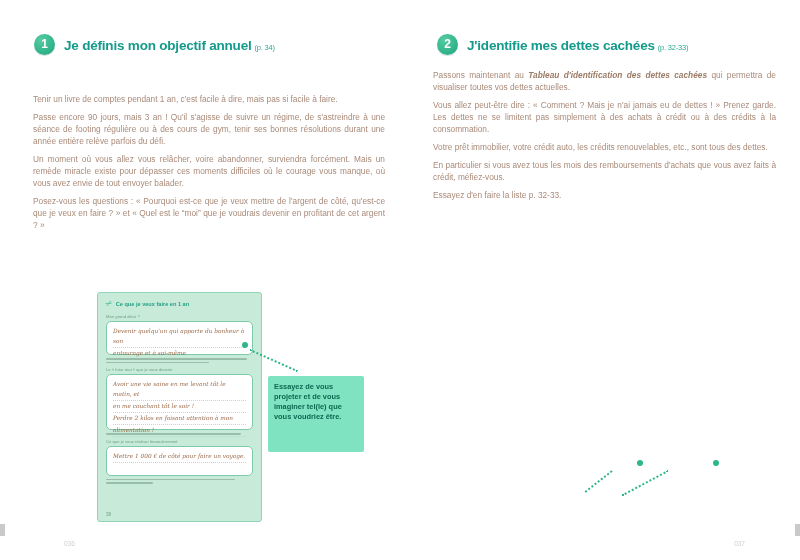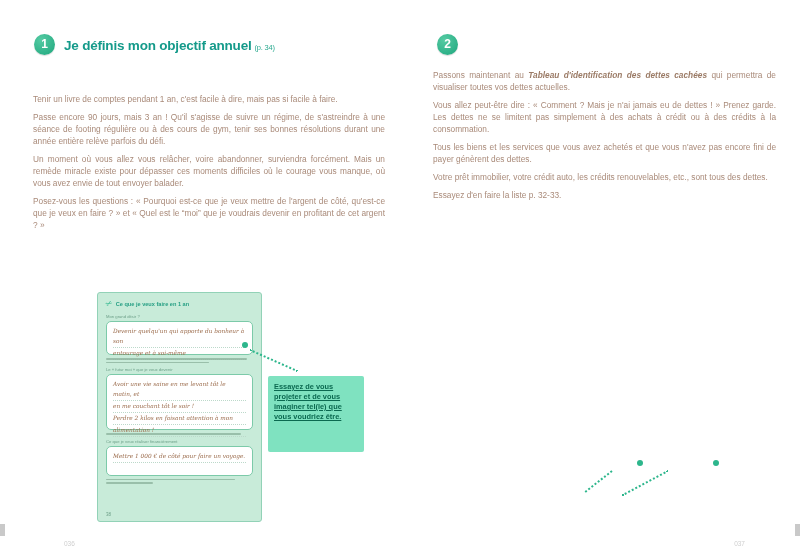--- a/index.html
+++ b/index.html
@@ -38,21 +38,21 @@
   .ws-box{
     background:#ffffff;border:1px solid #7ccaa9;border-radius:5px;
     padding:4px 6px 2px 6px;
   }
   .hw{font-family:"DejaVu Serif", serif;font-style:italic;color:#9a6a4a;}
   .ws-line{display:block;font-size:5.8px;line-height:10px;border-bottom:1px dotted #bcd9ca;padding-bottom:1px;}
   .cap-line{height:1.6px;background:#7fa791;opacity:.65;border-radius:1px;margin:2px 0;}
   .ws-pagenum{position:absolute;left:8px;bottom:4px;font-size:4.5px;color:#6fa18a;}
   
   .callout{
-    position:absolute;background:#7fe2c0;color:#0b6950;font-weight:bold;border-radius:2px;text-decoration:underline;
+    position:absolute;background:#7fe2c0;color:#0b6950;font-weight:bold;border-radius:2px;
   }
   .callout.left-co{left:268px;top:376px;width:84px;height:64px;font-size:7.4px;line-height:1.35;padding:6px 6px;}
   .dot{position:absolute;width:6px;height:6px;border-radius:50%;background:#2db68c;}
   .dotline{position:absolute;border-top:2px dotted #2db68c;transform-origin:left center;}
   
   .pagenum{position:absolute;bottom:13px;font-size:6.5px;color:#cfcfcf;}
   .edge-tick{position:absolute;width:5px;height:12px;background:#c9c9c9;top:524px;}
 </style>
 </head>
 <body>
@@ -111,26 +111,29 @@
 
   <div class="dot" style="left:242px;top:342px;"></div>
   <div class="dotline" style="left:250px;top:349px;width:52px;transform:rotate(24deg);"></div>
   <div class="callout left-co">Essayez de vous projeter et de vous imaginer tel(le) que vous voudriez être.</div>
 
   <div class="pagenum" style="left:64px;">036</div>
 </div>
 
 <div class="page" style="left:400px;width:400px;">
   <div class="num-circle" style="left:37px;top:34px;">2</div>
+  <div class="sec-title" style="left:67px;top:38px;">
+    <span>J'identifie mes dettes cachées</span><span class="sec-ref">(p. 32-33)</span>
+  </div>
 
   <div class="bodycol" style="left:33px;top:70px;width:343px;">
     <p><span>Passons maintenant au </span><b>Tableau d'identification des dettes cachées</b><span> qui permettra de visualiser toutes vos dettes actuelles.</span></p>
     <p>Vous allez peut-être dire : « Comment ? Mais je n'ai jamais eu de dettes ! » Prenez garde. Les dettes ne se limitent pas simplement à des achats à crédit ou à des crédits à la consommation.</p>
-    <p>Tous les biens et les services que vous avez achetés et que vous n'avez pas encore fini de payer génèrent des dettes.</p>
     <p>Votre prêt immobilier, votre crédit auto, les crédits renouvelables, etc., sont tous des dettes.</p>
+    <p>En particulier si vous avez tous les mois des remboursements d'achats que vous avez faits à crédit, méfiez-vous.</p>
     <p>Essayez d'en faire la liste p. 32-33.</p>
   </div>
 
   <div class="dot" style="left:237px;top:460px;"></div>
   <div class="dot" style="left:313px;top:460px;"></div>
   <div class="dotline" style="left:212px;top:470px;width:34px;transform:rotate(142deg);"></div>
   <div class="dotline" style="left:268px;top:470px;width:52px;transform:rotate(152deg);"></div>
 
   <div class="pagenum" style="right:55px;">037</div>
 </div>

